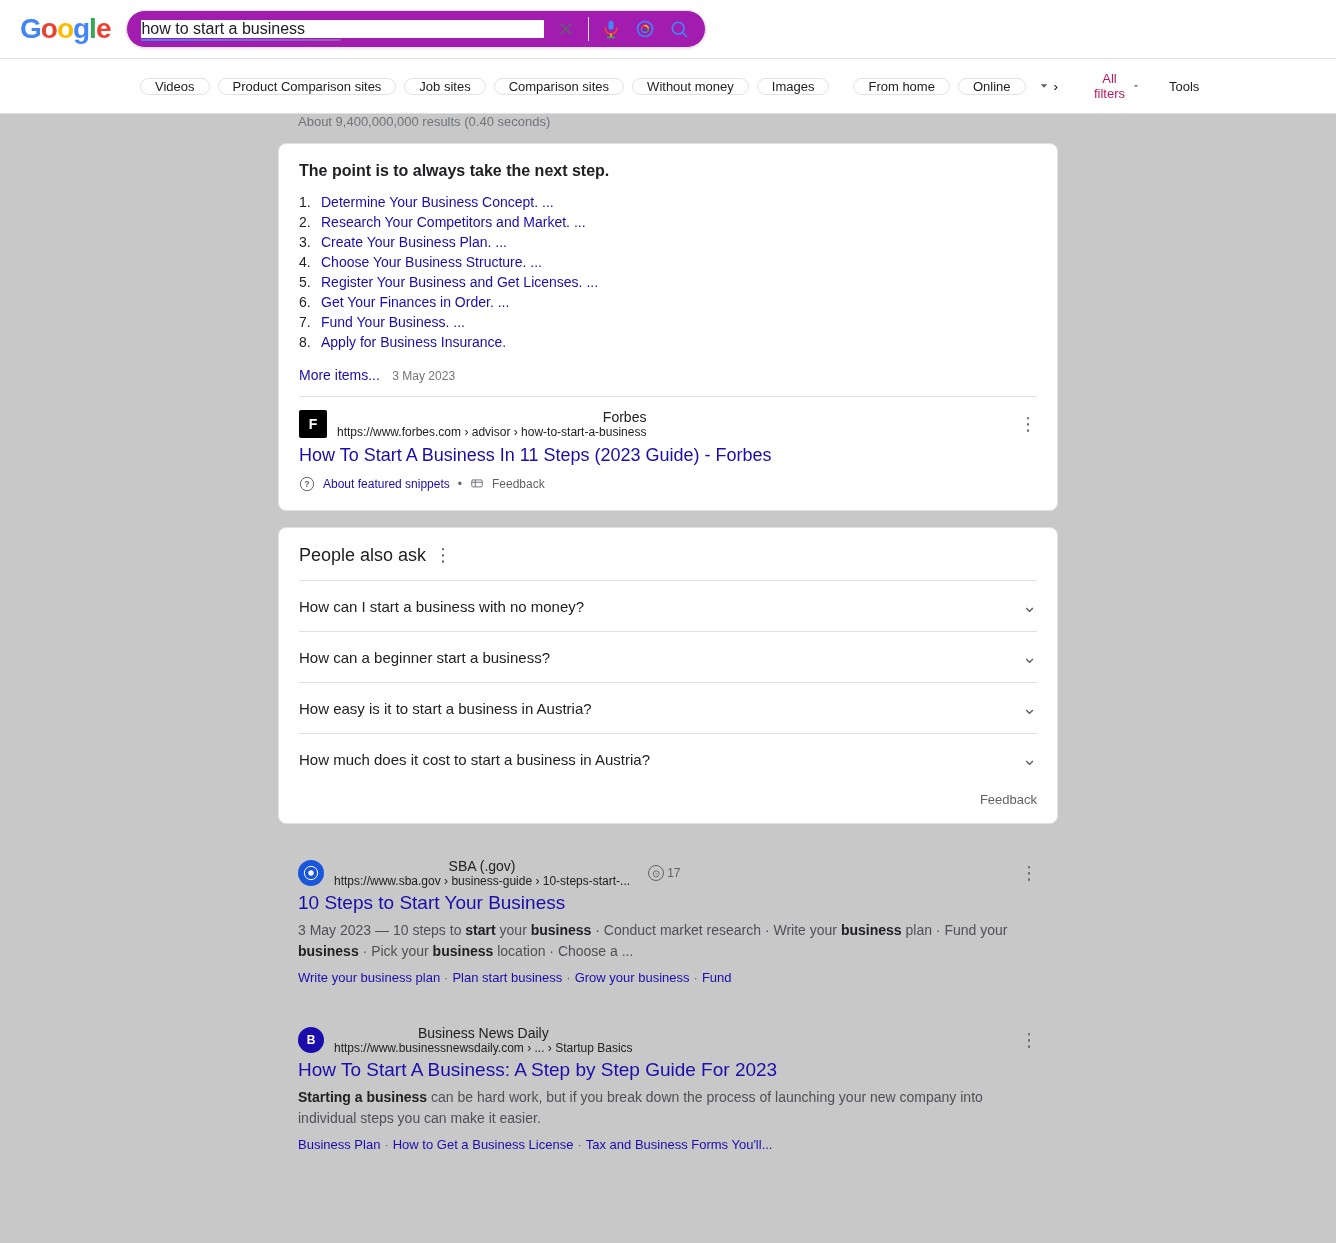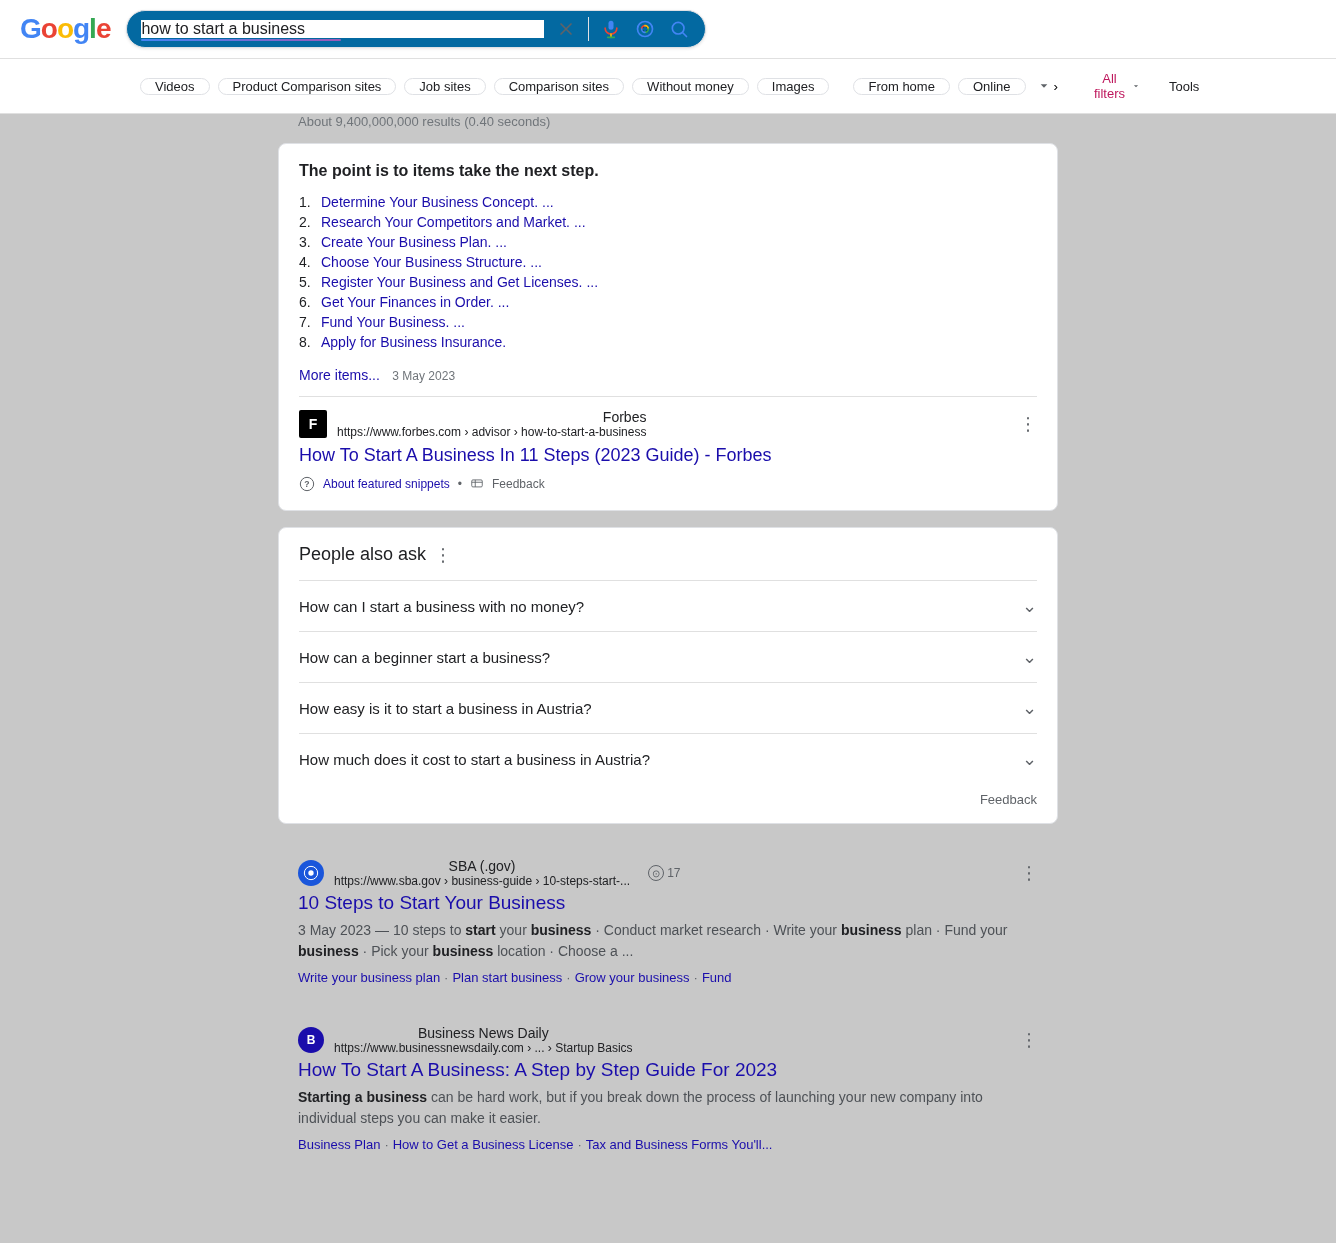--- a/index.html
+++ b/index.html
@@ -34,21 +34,21 @@
     .g-green { color: #34A853; }
 
     .search-box-wrapper {
       display: flex;
       align-items: center;
       border: 1px solid #dfe1e5;
       border-radius: 24px;
       padding: 6px 14px;
       width: 580px;
       gap: 10px;
-      background: #0369a1;
+      background: #a21caf;
       box-shadow: 0 1px 3px rgba(0,0,0,0.1);
       position: relative;
     }
     .search-input {
       border: none;
       outline: none;
       font-size: 16px;
       flex: 1;
       color: #202124;
     }
@@ -262,20 +262,21 @@
 
     .people-also-ask {
       background: #fff;
       border: 1px solid #dfe1e5;
       border-radius: 8px;
       padding: 16px 20px;
       margin-bottom: 16px;
     }
     .paa-header {
       display: flex;
+      align-items: center;
       gap: 8px;
       margin-bottom: 14px;
     }
     .paa-title {
       font-size: 18px;
       color: #202124;
       font-weight: normal;
     }
     .paa-more-btn {
       background: none;
@@ -511,21 +512,21 @@
 </div>
 
 <div class="page-content">
   <div class="content-inner">
 
     <div class="results-count">
       <span>About 9,400,000,000 results (0.40 seconds)</span>
     </div>
 
     <div class="featured-snippet">
-      <div class="snippet-tagline">The point is to items take the next step.</div>
+      <div class="snippet-tagline">The point is to always take the next step.</div>
       <ul class="snippet-list">
         <li>
             <span class="num">1.</span>
             <a href="#">Determine Your Business Concept. ...</a>
           </li>
         <li>
             <span class="num">2.</span>
             <a href="#">Research Your Competitors and Market. ...</a>
           </li>
         <li>

